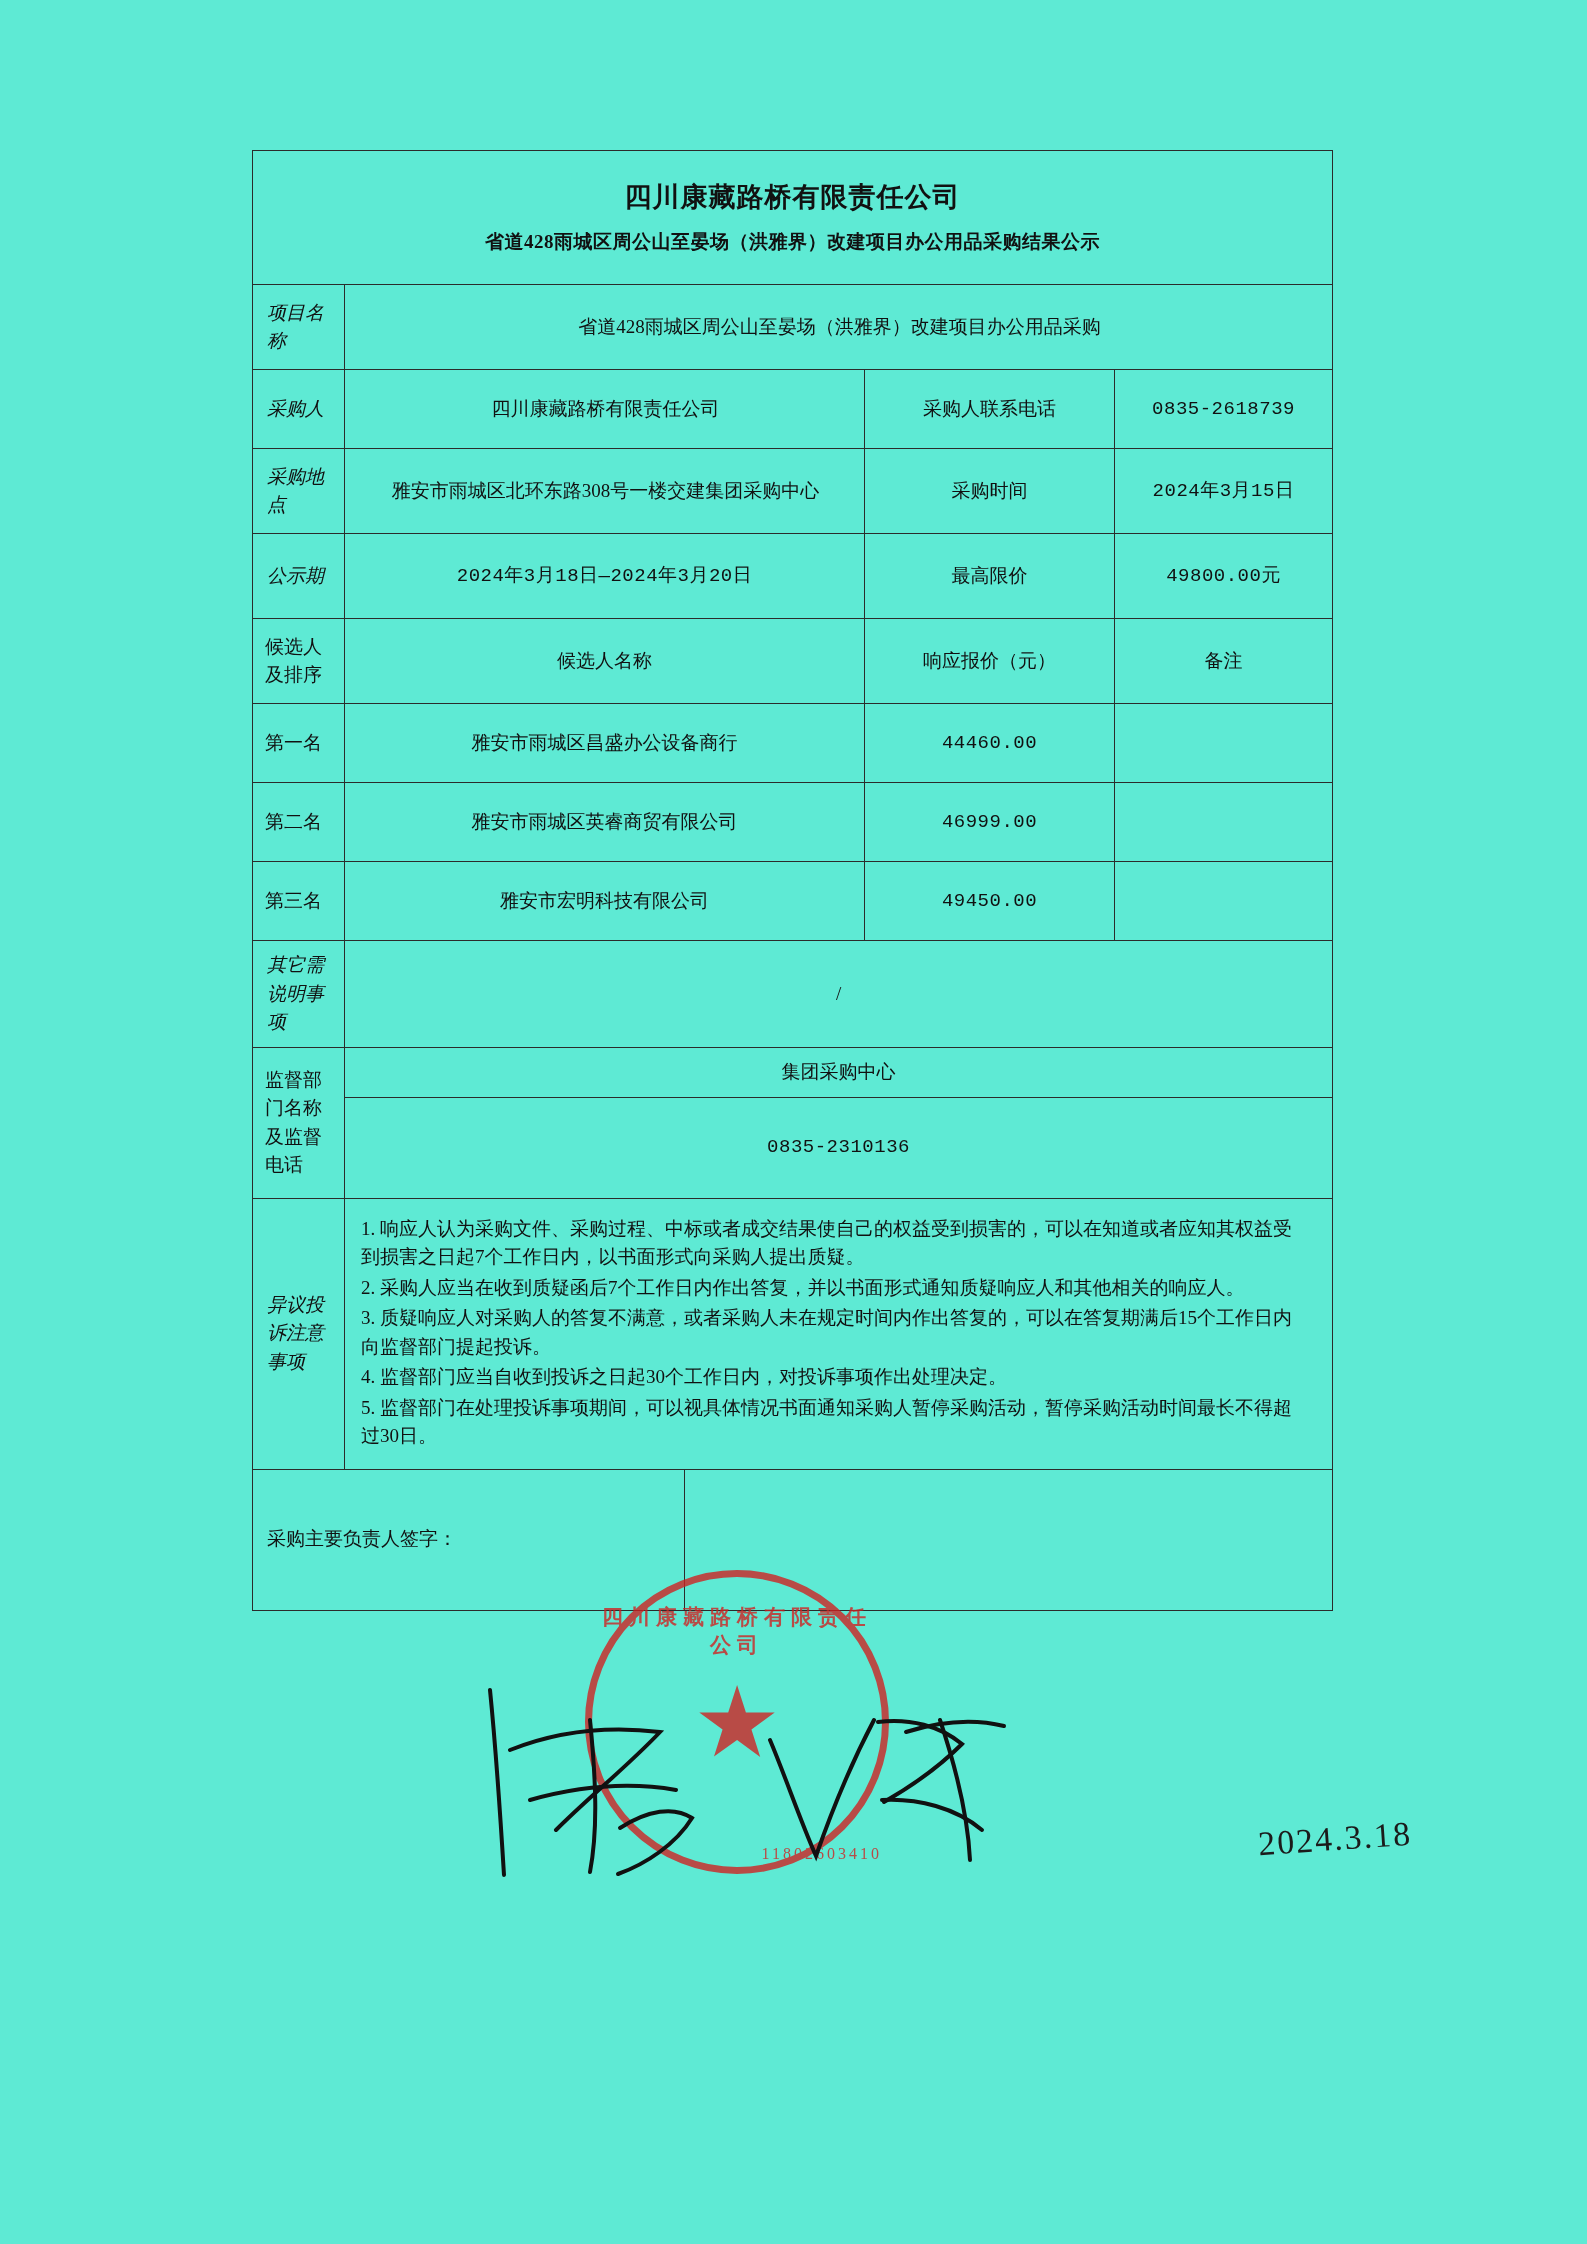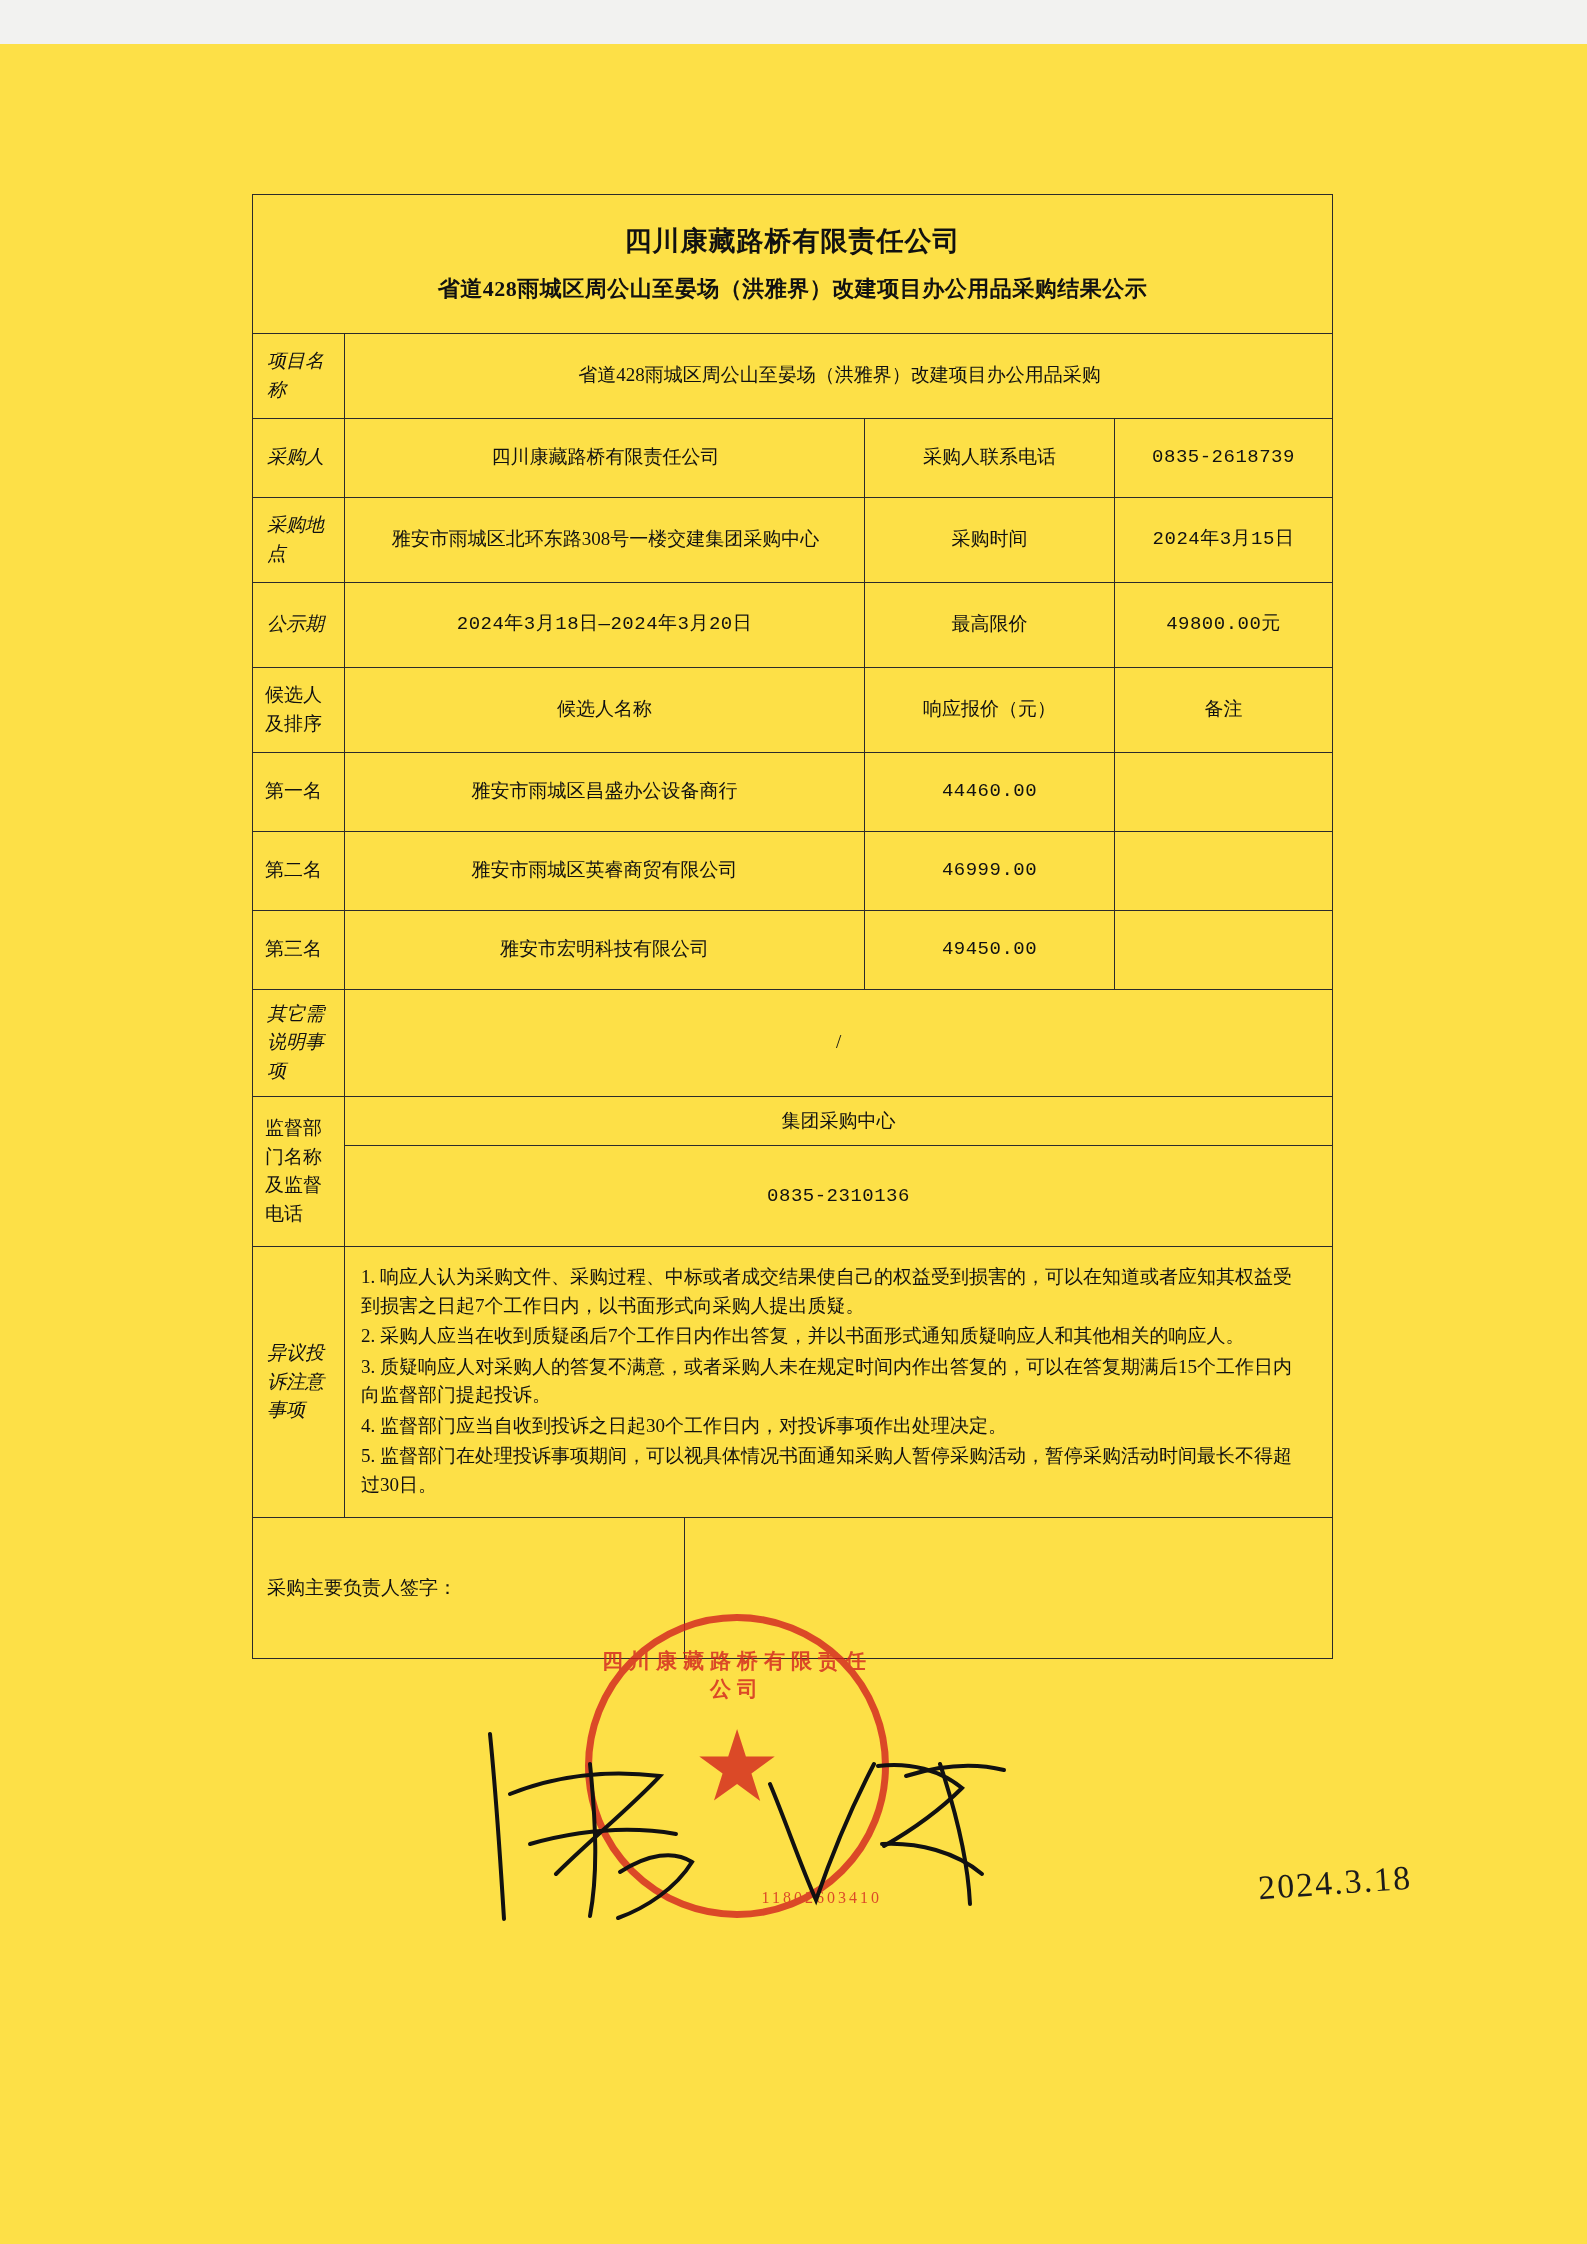--- a/index.html
+++ b/index.html
@@ -9,22 +9,21 @@
   }
   body {
     width: 1587px;
     height: 2244px;
     position: relative;
     font-family: "Liberation Serif", "DejaVu Serif", serif;
   }
   .page {
     position: absolute;
     inset: 0;
-    background: #fde047;
-    margin-top: 44px;
+    background: #5eead4;
   }
   .doc {
     position: absolute;
     left: 252px;
     top: 150px;
     width: 1080px;
   }
   table.main {
     width: 100%;
     border-collapse: collapse;
@@ -42,21 +41,21 @@
     text-align: center;
     padding: 26px 20px 28px 20px !important;
   }
   .title-line1 {
     font-size: 27px;
     font-weight: bold;
     letter-spacing: 1px;
     margin-bottom: 10px;
   }
   .title-line2 {
-    font-size: 22px;
+    font-size: 19px;
     font-weight: bold;
     letter-spacing: 0.5px;
   }
   .lbl {
     text-align: left;
     font-size: 19px;
     padding-left: 14px !important;
     font-style: italic;
   }
   .lbl-c {

